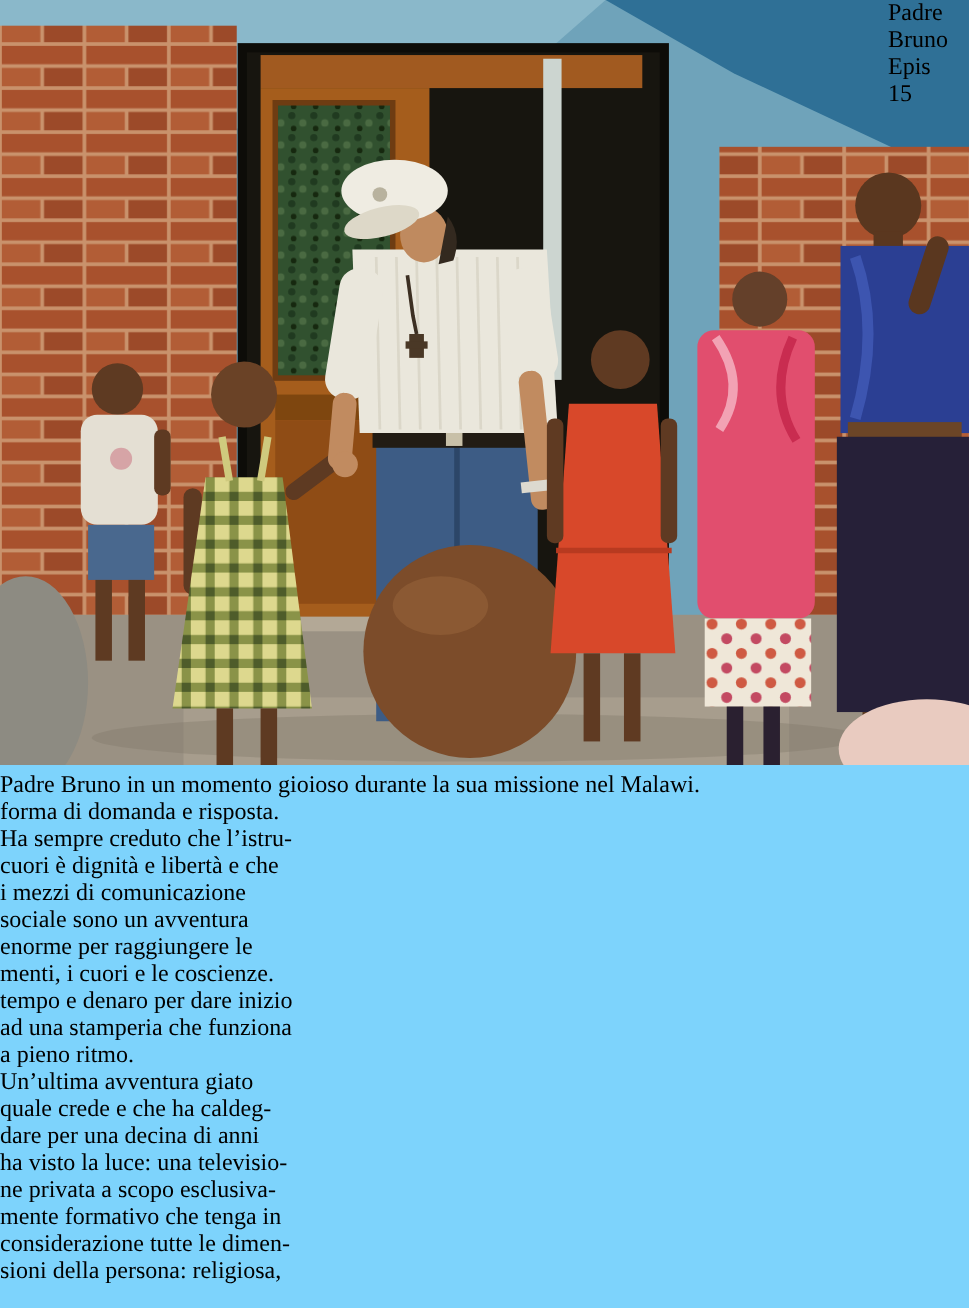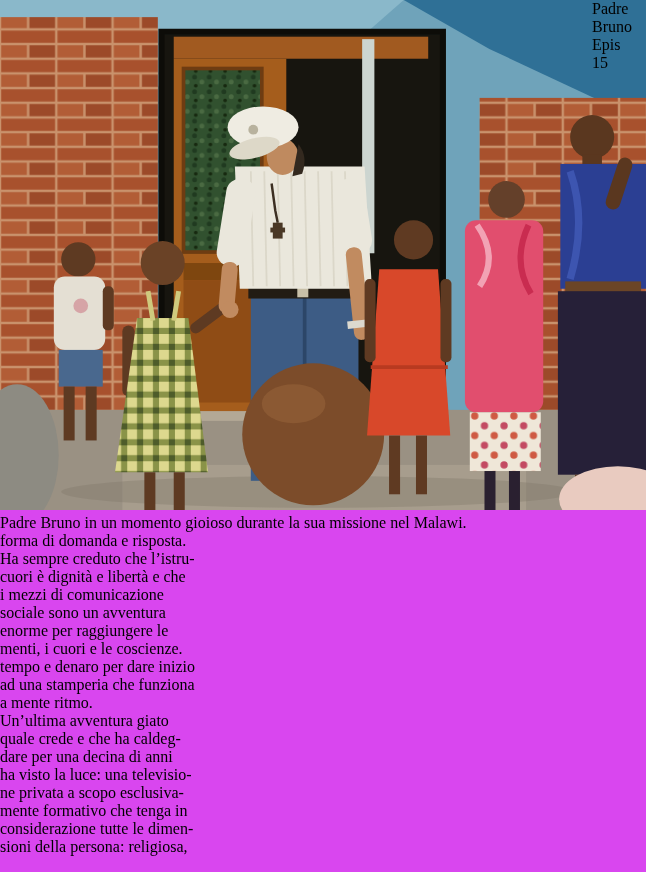--- a/index.html
+++ b/index.html
@@ -1,18 +1,18 @@
 <!DOCTYPE html>
 <html><head>
 <meta charset="utf-8">
 <style>
   html,body { margin:0; padding:0; }
   .page {
     position:relative; width:646px; height:872px;
-    background:#d946ef; overflow:hidden;
+    background:#7dd3fc; overflow:hidden;
     font-family:"Liberation Serif", serif;
   }
   
   .sidebar {
     position:absolute; top:0; right:0; width:54px; height:872px;
     background:linear-gradient(180deg,#8d261b 0%,#9e3522 12%,#b5543a 30%,#c7775b 50%,#dca globalization;
     background:linear-gradient(180deg,#8d261b 0%,#9e3522 12%,#b5543a 30%,#c7775b 50%,#dcab93 70%,#efd7cb 88%,#f9efe8 100%);
   }
   .sidebar-title {
     position:absolute; top:113px; left:50%; transform:translateX(-50%);
@@ -211,21 +211,21 @@
         <div class="block normal">
           <div class="line">forma di domanda e risposta.</div>
           <div class="line">Ha sempre creduto che l’istru-</div>
           <div class="line">cuori è dignità e libertà e che</div>
           <div class="line">i mezzi di comunicazione</div>
           <div class="line">sociale sono un avventura</div>
           <div class="line">enorme per raggiungere le</div>
           <div class="line">menti, i cuori e le coscienze.</div>
           <div class="line">tempo e denaro per dare inizio</div>
           <div class="line">ad una stamperia che funziona</div>
-          <div class="line last-left">a mente ritmo.</div>
+          <div class="line last-left">a pieno ritmo.</div>
         </div>
         <div class="block normal">
           <div class="line">Un’ultima avventura giato</div>
           <div class="line">quale crede e che ha caldeg-</div>
           <div class="line">dare per una decina di anni</div>
           <div class="line">ha visto la luce: una televisio-</div>
           <div class="line">ne privata a scopo esclusiva-</div>
           <div class="line">mente formativo che tenga in</div>
           <div class="line">considerazione tutte le dimen-</div>
           <div class="line">sioni della persona: religiosa,</div>

